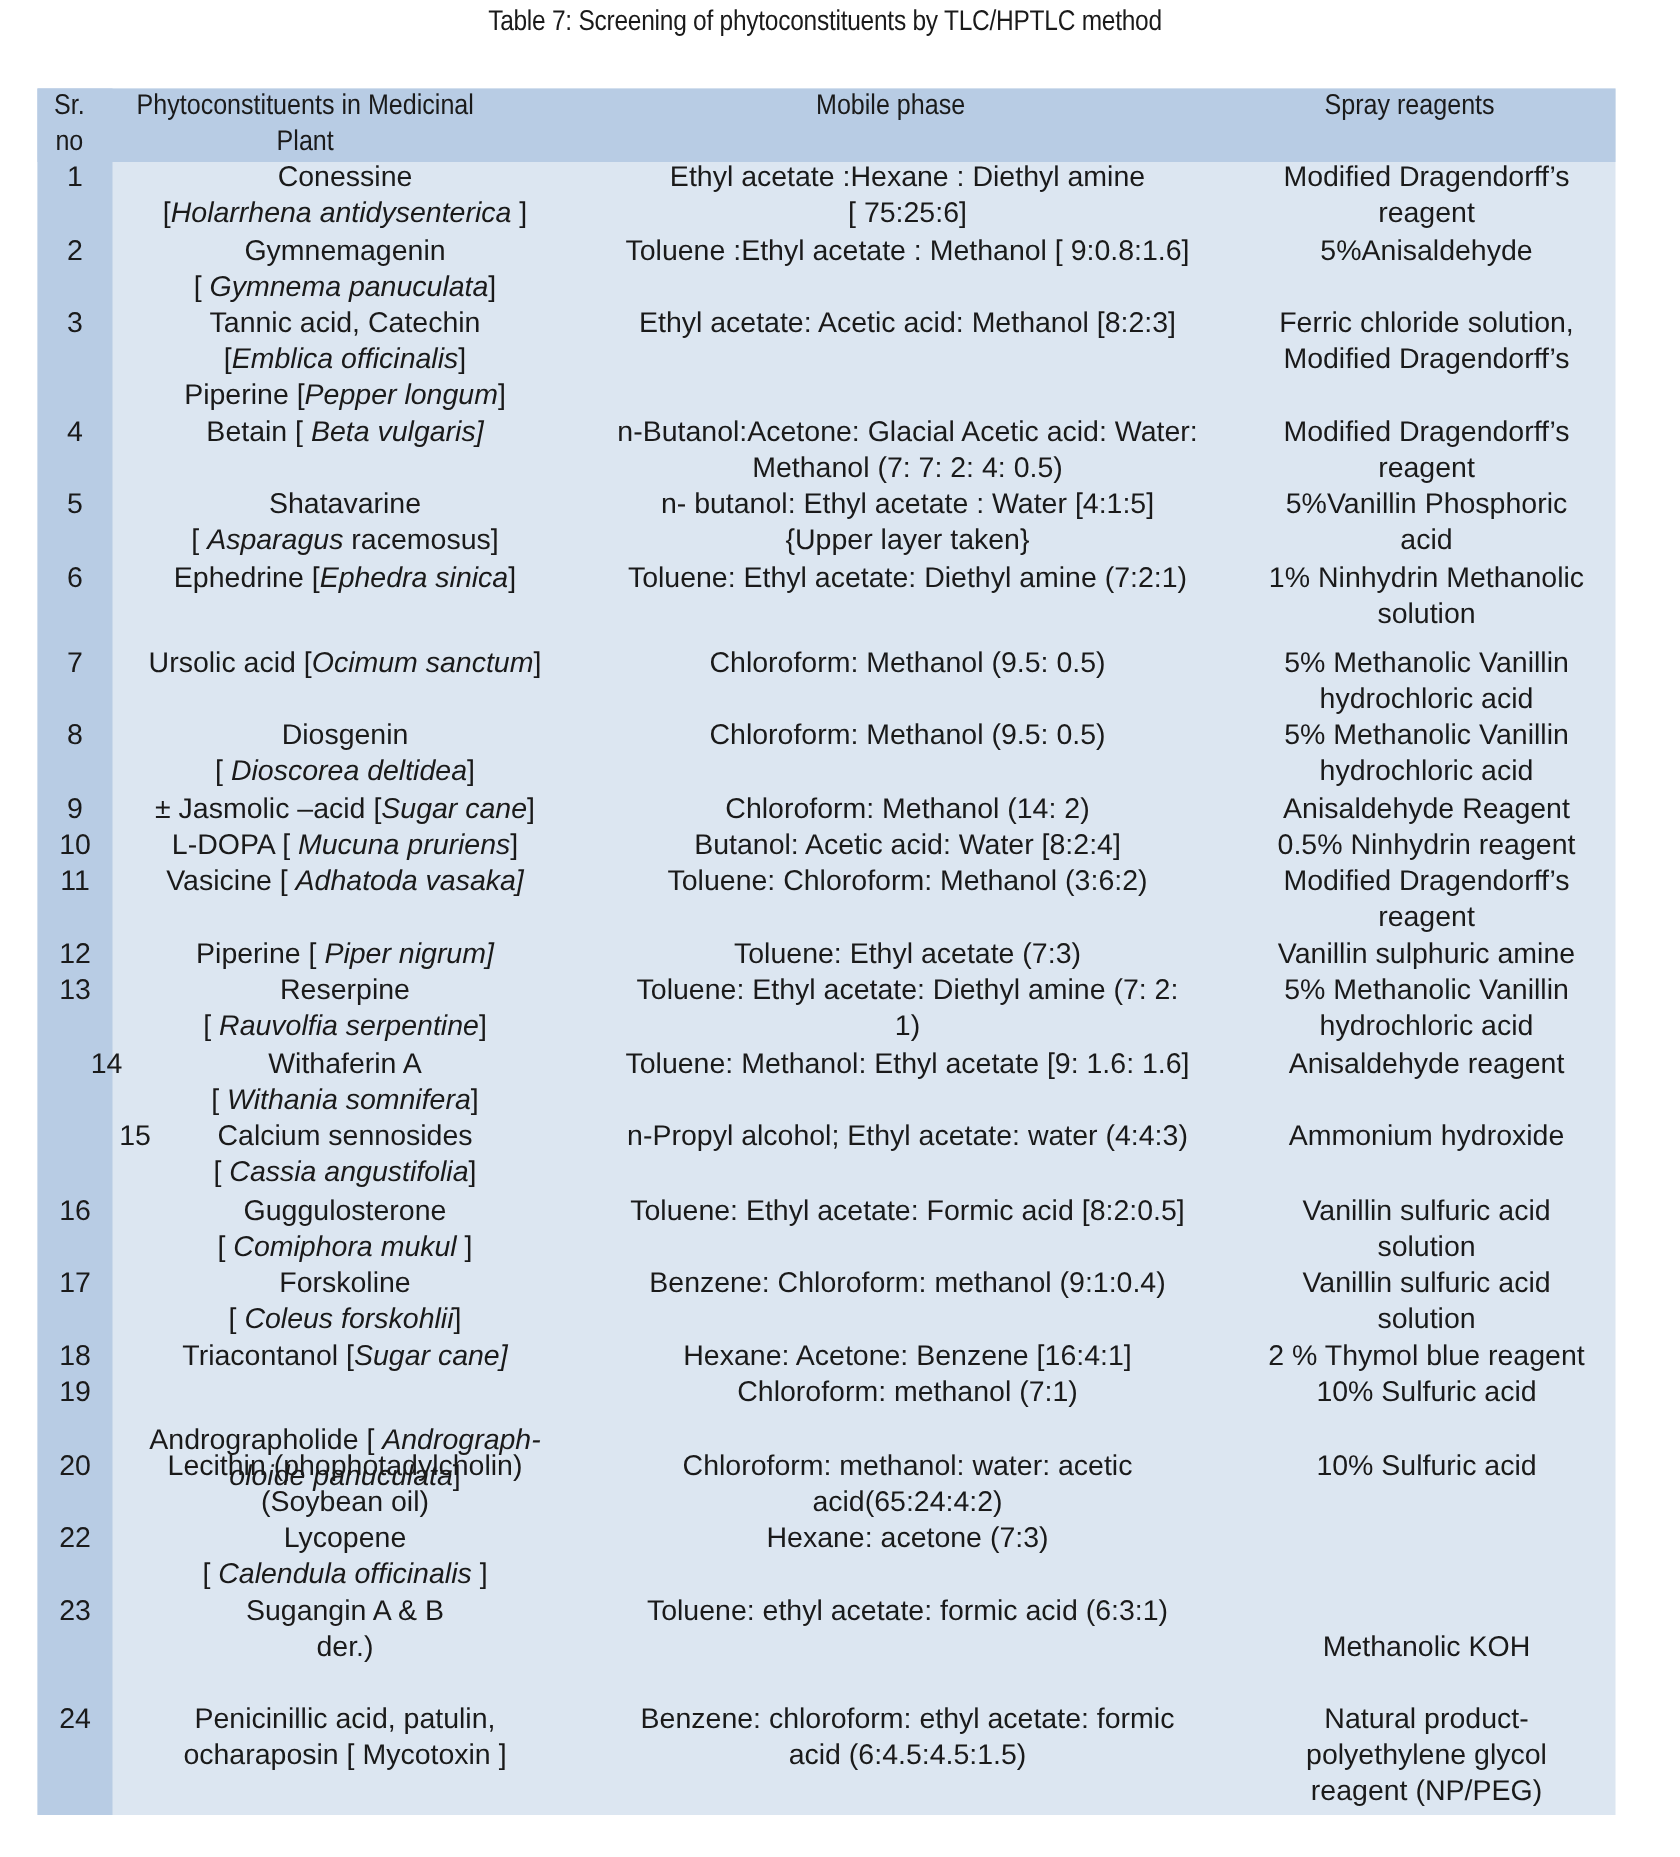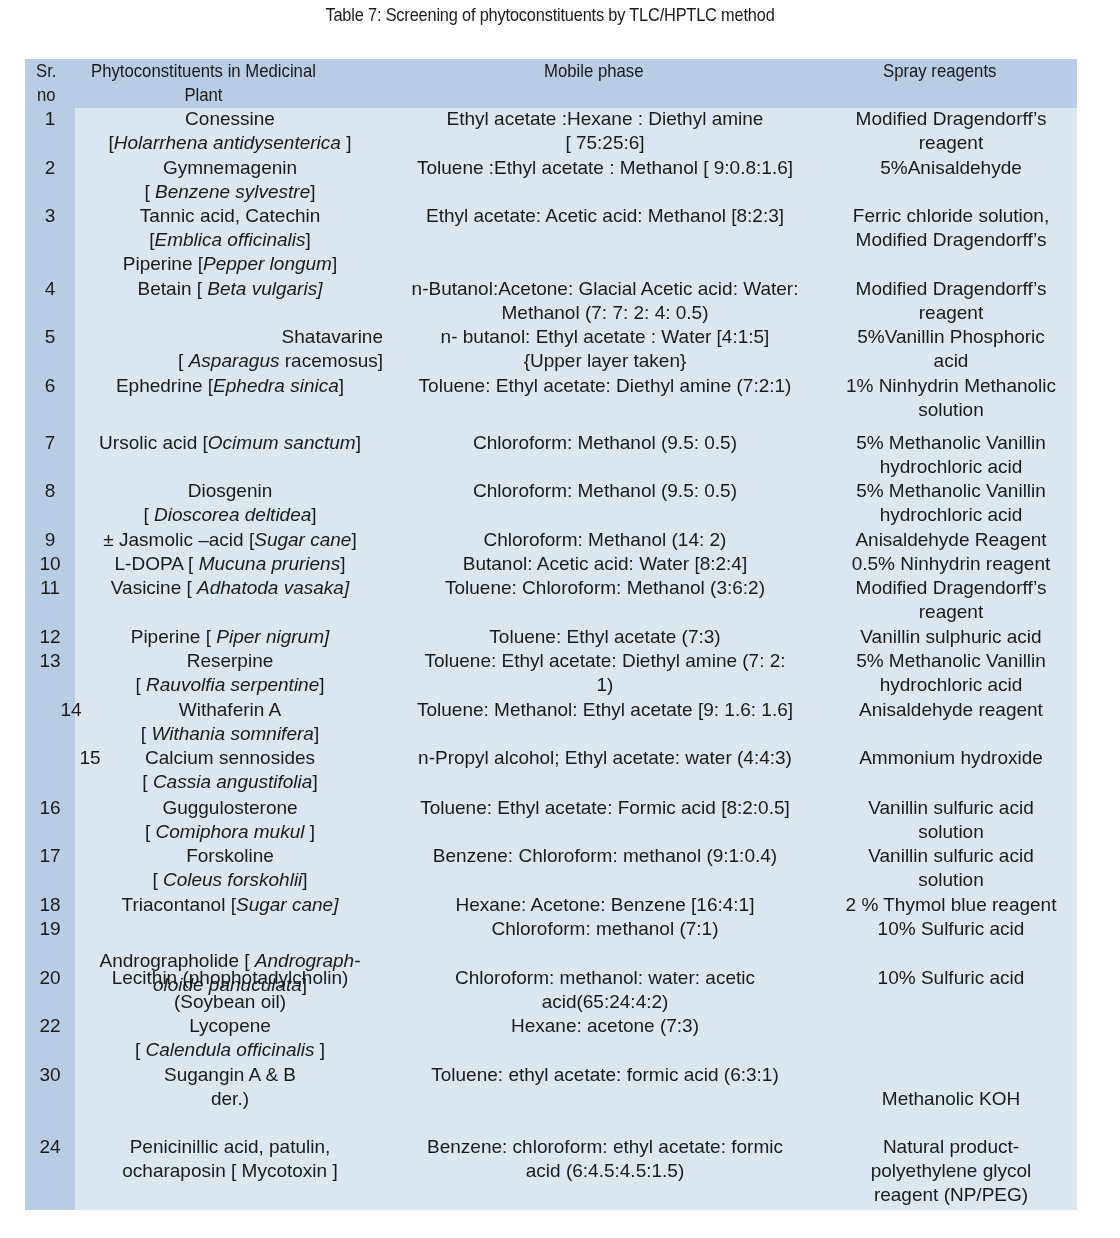--- a/index.html
+++ b/index.html
@@ -43,21 +43,21 @@
         </div>
         <div class="cell c-mobile" style="top: 48px;">Ethyl acetate  :Hexane : Diethyl amine
 [ 75:25:6]</div>
         <div class="cell c-spray" style="top: 48px;">Modified Dragendorff’s
 reagent</div>
       </div>
       <div>
         <div class="cell c-sr" style="top: 97px;">2</div>
         <div class="cell c-plant" style="top: 97px; white-space: normal;">
           <div><span>Gymnemagenin</span></div>
-          <div><span>[ </span><span class="it">Benzene sylvestre</span><span>]</span></div>
+          <div><span>[ </span><span class="it">Gymnema panuculata</span><span>]</span></div>
         </div>
         <div class="cell c-mobile" style="top: 97px;">Toluene :Ethyl acetate : Methanol  [ 9:0.8:1.6]</div>
         <div class="cell c-spray" style="top: 97px;">5%Anisaldehyde</div>
       </div>
       <div>
         <div class="cell c-sr" style="top: 145px;">3</div>
         <div class="cell c-plant" style="top: 145px; white-space: normal;">
           <div><span>Tannic acid, Catechin</span></div>
           <div><span>[</span><span class="it">Emblica officinalis</span><span>]</span></div>
           <div><span>Piperine [</span><span class="it">Pepper longum</span><span>]</span></div>
@@ -71,21 +71,21 @@
         <div class="cell c-plant" style="top: 218px; white-space: normal;">
           <div><span>Betain [ </span><span class="it">Beta vulgaris]</span></div>
         </div>
         <div class="cell c-mobile" style="top: 218px;">n-Butanol:Acetone: Glacial Acetic acid: Water:
 Methanol  (7: 7: 2: 4: 0.5)</div>
         <div class="cell c-spray" style="top: 218px;">Modified Dragendorff’s
 reagent</div>
       </div>
       <div>
         <div class="cell c-sr" style="top: 266px;">5</div>
-        <div class="cell c-plant" style="top: 266px; white-space: normal; text-align: right;">
+        <div class="cell c-plant" style="top: 266px; white-space: normal;">
           <div><span>Shatavarine</span></div>
           <div><span>[ </span><span class="it">Asparagus</span><span> racemosus]</span></div>
         </div>
         <div class="cell c-mobile" style="top: 266px;">n- butanol: Ethyl acetate : Water  [4:1:5]
 {Upper layer taken}</div>
         <div class="cell c-spray" style="top: 266px;">5%Vanillin Phosphoric
 acid</div>
       </div>
       <div>
         <div class="cell c-sr" style="top: 315px;">6</div>
@@ -139,21 +139,21 @@
         <div class="cell c-mobile" style="top: 517px;">Toluene: Chloroform: Methanol     (3:6:2)</div>
         <div class="cell c-spray" style="top: 517px;">Modified Dragendorff’s
 reagent</div>
       </div>
       <div>
         <div class="cell c-sr" style="top: 566px;">12</div>
         <div class="cell c-plant" style="top: 566px; white-space: normal;">
           <div><span>Piperine [ </span><span class="it">Piper nigrum]</span></div>
         </div>
         <div class="cell c-mobile" style="top: 566px;">Toluene: Ethyl acetate    (7:3)</div>
-        <div class="cell c-spray" style="top: 566px;">Vanillin sulphuric acid</div>
+        <div class="cell c-spray" style="top: 566px;">Vanillin sulphuric amine</div>
       </div>
       <div>
         <div class="cell c-sr" style="top: 590px;">13</div>
         <div class="cell c-plant" style="top: 590px; white-space: normal;">
           <div><span>Reserpine</span></div>
           <div><span>[ </span><span class="it">Rauvolfia serpentine</span><span>]</span></div>
         </div>
         <div class="cell c-mobile" style="top: 590px;">Toluene: Ethyl acetate: Diethyl amine  (7:  2:
 1)</div>
         <div class="cell c-spray" style="top: 590px;">5% Methanolic Vanillin
@@ -227,21 +227,21 @@
       <div>
         <div class="cell c-sr" style="top: 955px;">22</div>
         <div class="cell c-plant" style="top: 955px; white-space: normal;">
           <div><span>Lycopene</span></div>
           <div><span>[ </span><span class="it">Calendula officinalis</span><span> ]</span></div>
         </div>
         <div class="cell c-mobile" style="top: 955px;">Hexane: acetone (7:3)</div>
         <div class="cell c-spray" style="top: 955px;"></div>
       </div>
       <div>
-        <div class="cell c-sr" style="top: 1004px;">30</div>
+        <div class="cell c-sr" style="top: 1004px;">23</div>
         <div class="cell c-plant" style="top: 1004px; white-space: normal;">
           <div><span>Sugangin A &amp; B</span></div>
           <div><span>der.)</span></div>
         </div>
         <div class="cell c-mobile" style="top: 1004px;">Toluene: ethyl acetate: formic acid (6:3:1)</div>
         <div class="cell c-spray" style="top: 1004px;">
 Methanolic KOH</div>
       </div>
       <div>
         <div class="cell c-sr" style="top: 1076px;">24</div>

